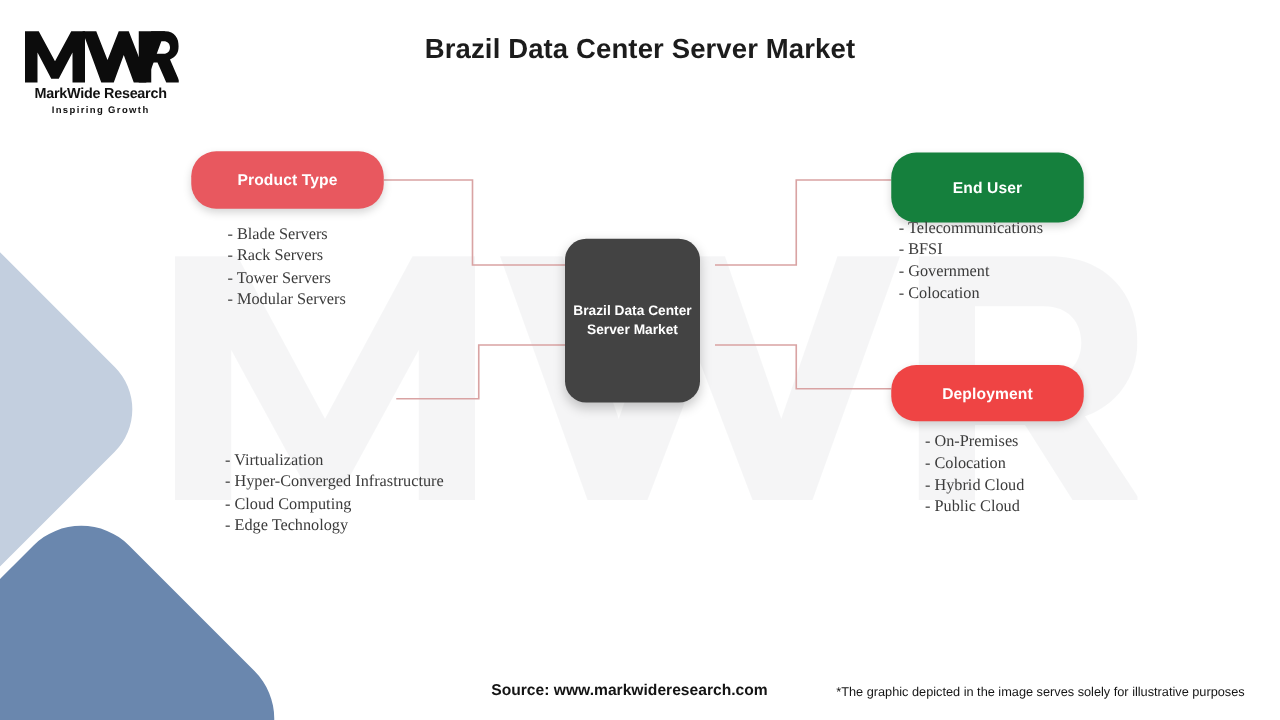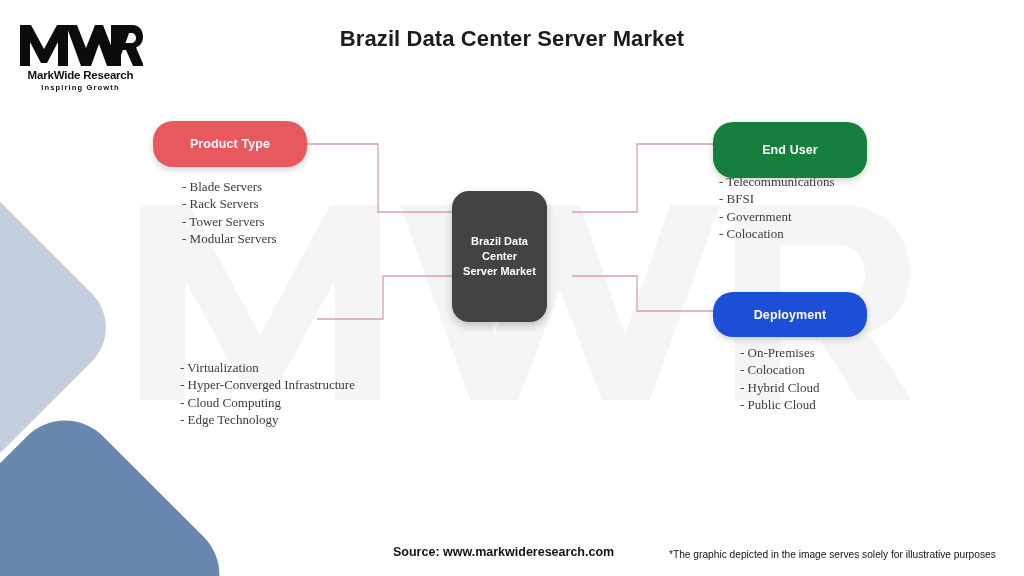--- a/index.html
+++ b/index.html
@@ -107,27 +107,27 @@
   .node-label {
     color: #ffffff;
     font-size: 12.5px;
     font-weight: bold;
     letter-spacing: 0.1px;
     text-align: center;
   }
   .node-red    { left: 153px; top: 121px; width: 154px; height: 46px; background: #e8585f; }
   .node-purple { left: 713px; top: 122px; width: 154px; height: 56px; background: #15803d; }
   .node-green  { left: 153px; top: 297px; width: 164px; height: 45px; background: #5cb85c; }
-  .node-yellow { left: 713px; top: 292px; width: 154px; height: 45px; background: #1d4ed8; }
+  .node-yellow { left: 713px; top: 292px; width: 154px; height: 45px; background: #ef4444; }
 
   .center-node {
     position: absolute;
     left: 452px;
     top: 191px;
-    width: 95px;
+    width: 108px;
     height: 131px;
     background: #434343;
     border-radius: 17px;
     display: flex;
     align-items: center;
     justify-content: center;
     box-shadow: 0 4px 9px rgba(0,0,0,0.22);
   }
   .center-label {
     color: #ffffff;

